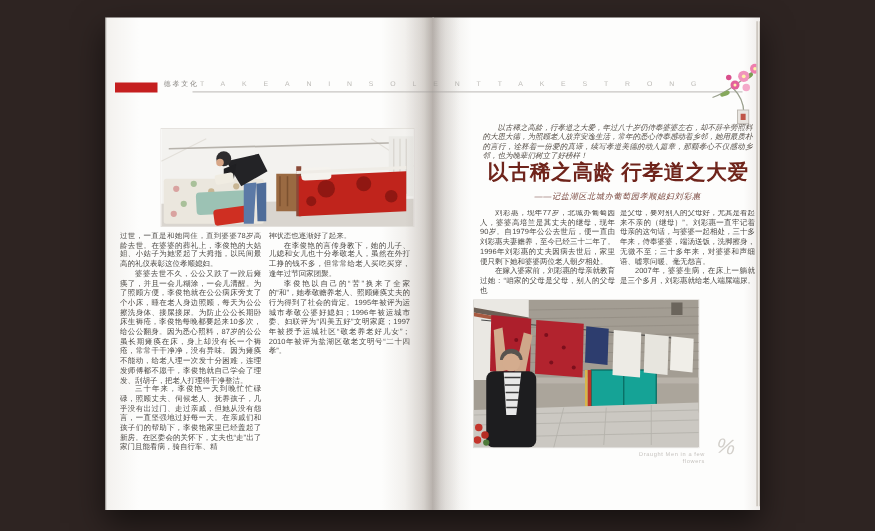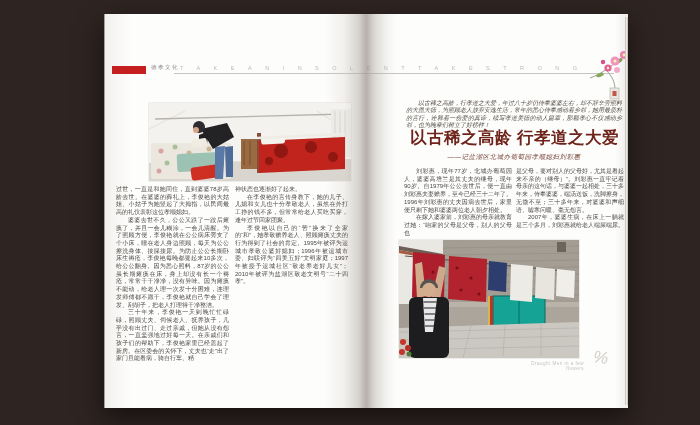--- a/index.html
+++ b/index.html
@@ -1,17 +1,17 @@
 <!DOCTYPE html>
 <html><head>
 <meta charset="utf-8">
 <style>
   html,body{margin:0;padding:0;width:700px;height:425px;overflow:hidden;
     background:#2e2422;font-family:"Liberation Sans","DejaVu Sans",sans-serif;}
-  .spread{position:absolute;left:104px;top:14px;width:524px;height:394px;
+  .spread{position:absolute;left:84px;top:14px;width:524px;height:394px;
     box-shadow:0 10px 24px rgba(0,0,0,.55);}
   .page{position:absolute;top:0;height:394px;width:262px;}
   .page-left{left:0;background:linear-gradient(90deg,#f3f1ee 0%,#fdfdfc 10%,#fdfdfc 84%,#eae7e3 96%,#d9d5d0 100%);
     border-left:1px solid rgba(0,0,0,.25);}
   .page-right{left:262px;background:linear-gradient(90deg,#d7d3cf 0%,#edebe8 4%,#fdfdfc 12%,#fdfdfc 95%,#efecea 100%);}
   .gutter{position:absolute;left:240px;top:0;width:44px;height:394px;pointer-events:none;
     background:linear-gradient(90deg,rgba(60,45,38,0) 0%,rgba(60,45,38,.10) 35%,rgba(60,45,38,.22) 50%,rgba(60,45,38,.10) 65%,rgba(60,45,38,0) 100%);}
   .page-edge{position:absolute;left:521px;top:3px;width:3px;height:388px;
     background:repeating-linear-gradient(90deg,#cdc7c0 0 1px,#ece8e3 1px 2px);}
 

